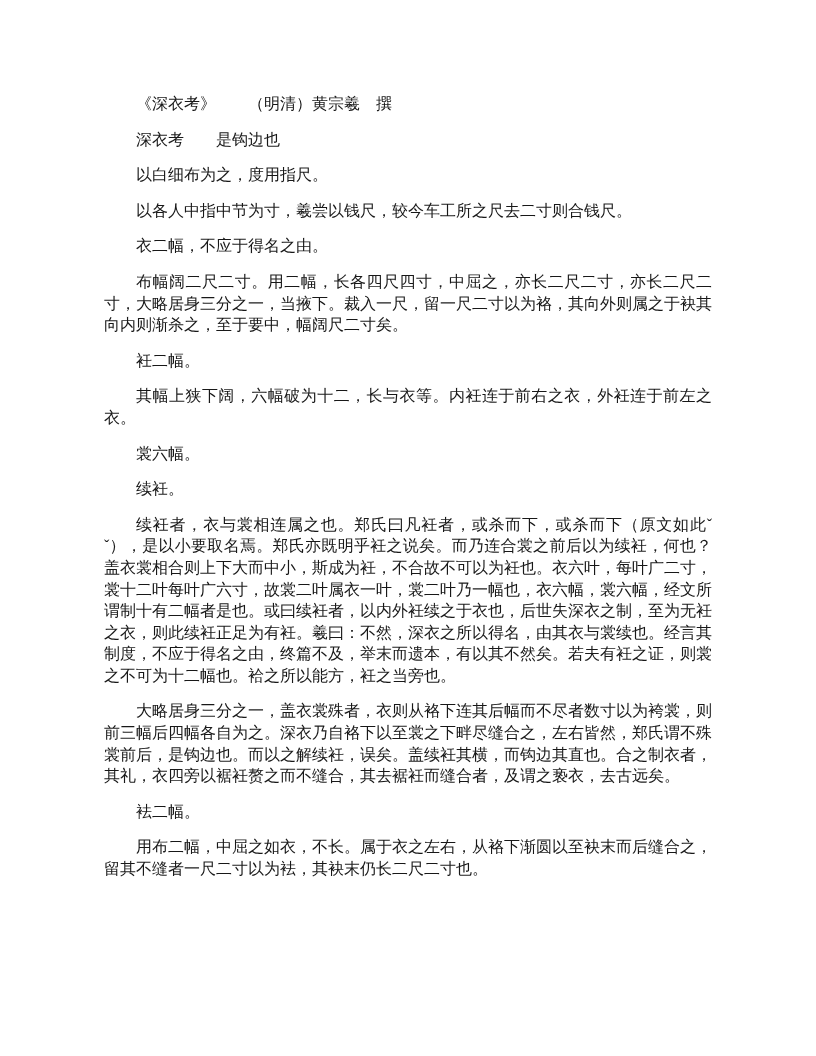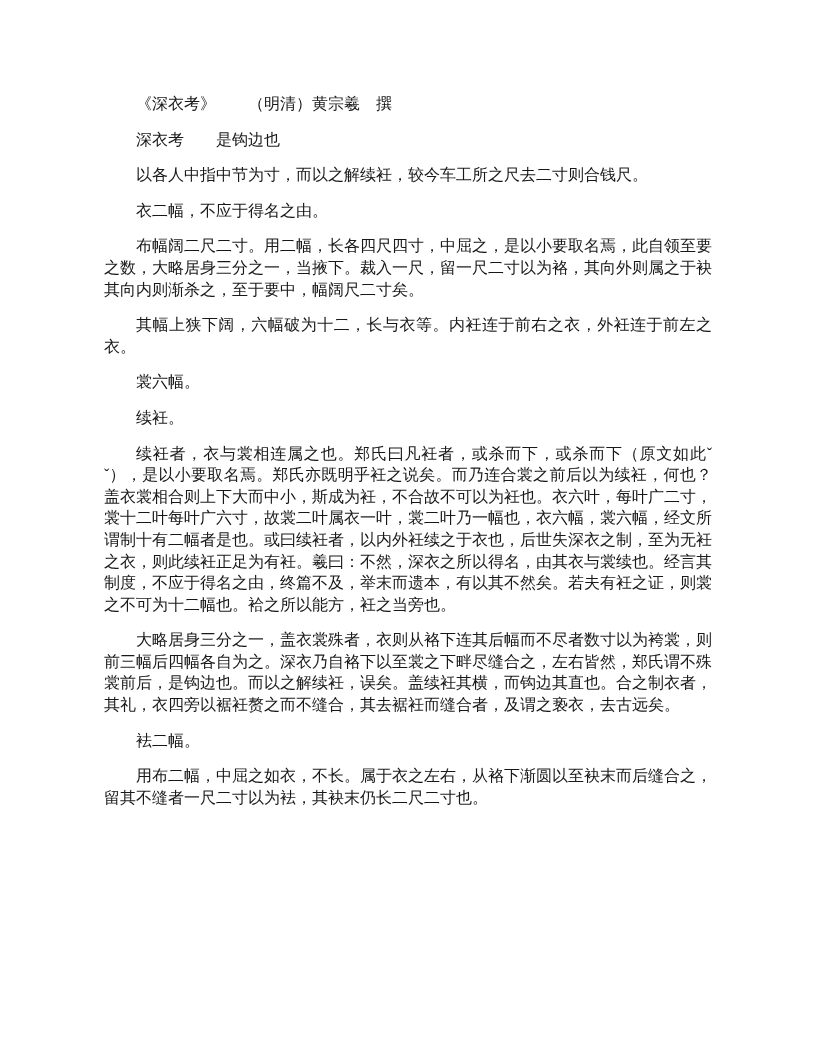--- a/index.html
+++ b/index.html
@@ -30,23 +30,25 @@
     word-break: break-all;
     letter-spacing: 0;
   }
 </style>
 </head>
 <body>
 
 <div class="page">
   <p>《深衣考》　　（明清）黄宗羲　撰</p>
   <p>深衣考　　是钩边也</p>
-  <p>以各人中指中节为寸，而以之解续衽，较今车工所之尺去二寸则合钱尺。</p>
+  <p>以白细布为之，度用指尺。</p>
+  <p>以各人中指中节为寸，羲尝以钱尺，较今车工所之尺去二寸则合钱尺。</p>
   <p>衣二幅，不应于得名之由。</p>
-  <p>布幅阔二尺二寸。用二幅，长各四尺四寸，中屈之，是以小要取名焉，此自领至要之数，大略居身三分之一，当掖下。裁入一尺，留一尺二寸以为袼，其向外则属之于袂其向内则渐杀之，至于要中，幅阔尺二寸矣。</p>
+  <p>布幅阔二尺二寸。用二幅，长各四尺四寸，中屈之，亦长二尺二寸，亦长二尺二寸，大略居身三分之一，当掖下。裁入一尺，留一尺二寸以为袼，其向外则属之于袂其向内则渐杀之，至于要中，幅阔尺二寸矣。</p>
+  <p>衽二幅。</p>
   <p>其幅上狭下阔，六幅破为十二，长与衣等。内衽连于前右之衣，外衽连于前左之衣。</p>
   <p>裳六幅。</p>
   <p>续衽。</p>
   <p>续衽者，衣与裳相连属之也。郑氏曰凡衽者，或杀而下，或杀而下（原文如此ˇˇ），是以小要取名焉。郑氏亦既明乎衽之说矣。而乃连合裳之前后以为续衽，何也？盖衣裳相合则上下大而中小，斯成为衽，不合故不可以为衽也。衣六叶，每叶广二寸，裳十二叶每叶广六寸，故裳二叶属衣一叶，裳二叶乃一幅也，衣六幅，裳六幅，经文所谓制十有二幅者是也。或曰续衽者，以内外衽续之于衣也，后世失深衣之制，至为无衽之衣，则此续衽正足为有衽。羲曰：不然，深衣之所以得名，由其衣与裳续也。经言其制度，不应于得名之由，终篇不及，举末而遗本，有以其不然矣。若夫有衽之证，则裳之不可为十二幅也。袷之所以能方，衽之当旁也。</p>
   <p>大略居身三分之一，盖衣裳殊者，衣则从袼下连其后幅而不尽者数寸以为袴裳，则前三幅后四幅各自为之。深衣乃自袼下以至裳之下畔尽缝合之，左右皆然，郑氏谓不殊裳前后，是钩边也。而以之解续衽，误矣。盖续衽其横，而钩边其直也。合之制衣者，其礼，衣四旁以裾衽赘之而不缝合，其去裾衽而缝合者，及谓之亵衣，去古远矣。</p>
   <p>袪二幅。</p>
   <p>用布二幅，中屈之如衣，不长。属于衣之左右，从袼下渐圆以至袂末而后缝合之，留其不缝者一尺二寸以为袪，其袂末仍长二尺二寸也。</p>
 </div>
 
 </body></html>

